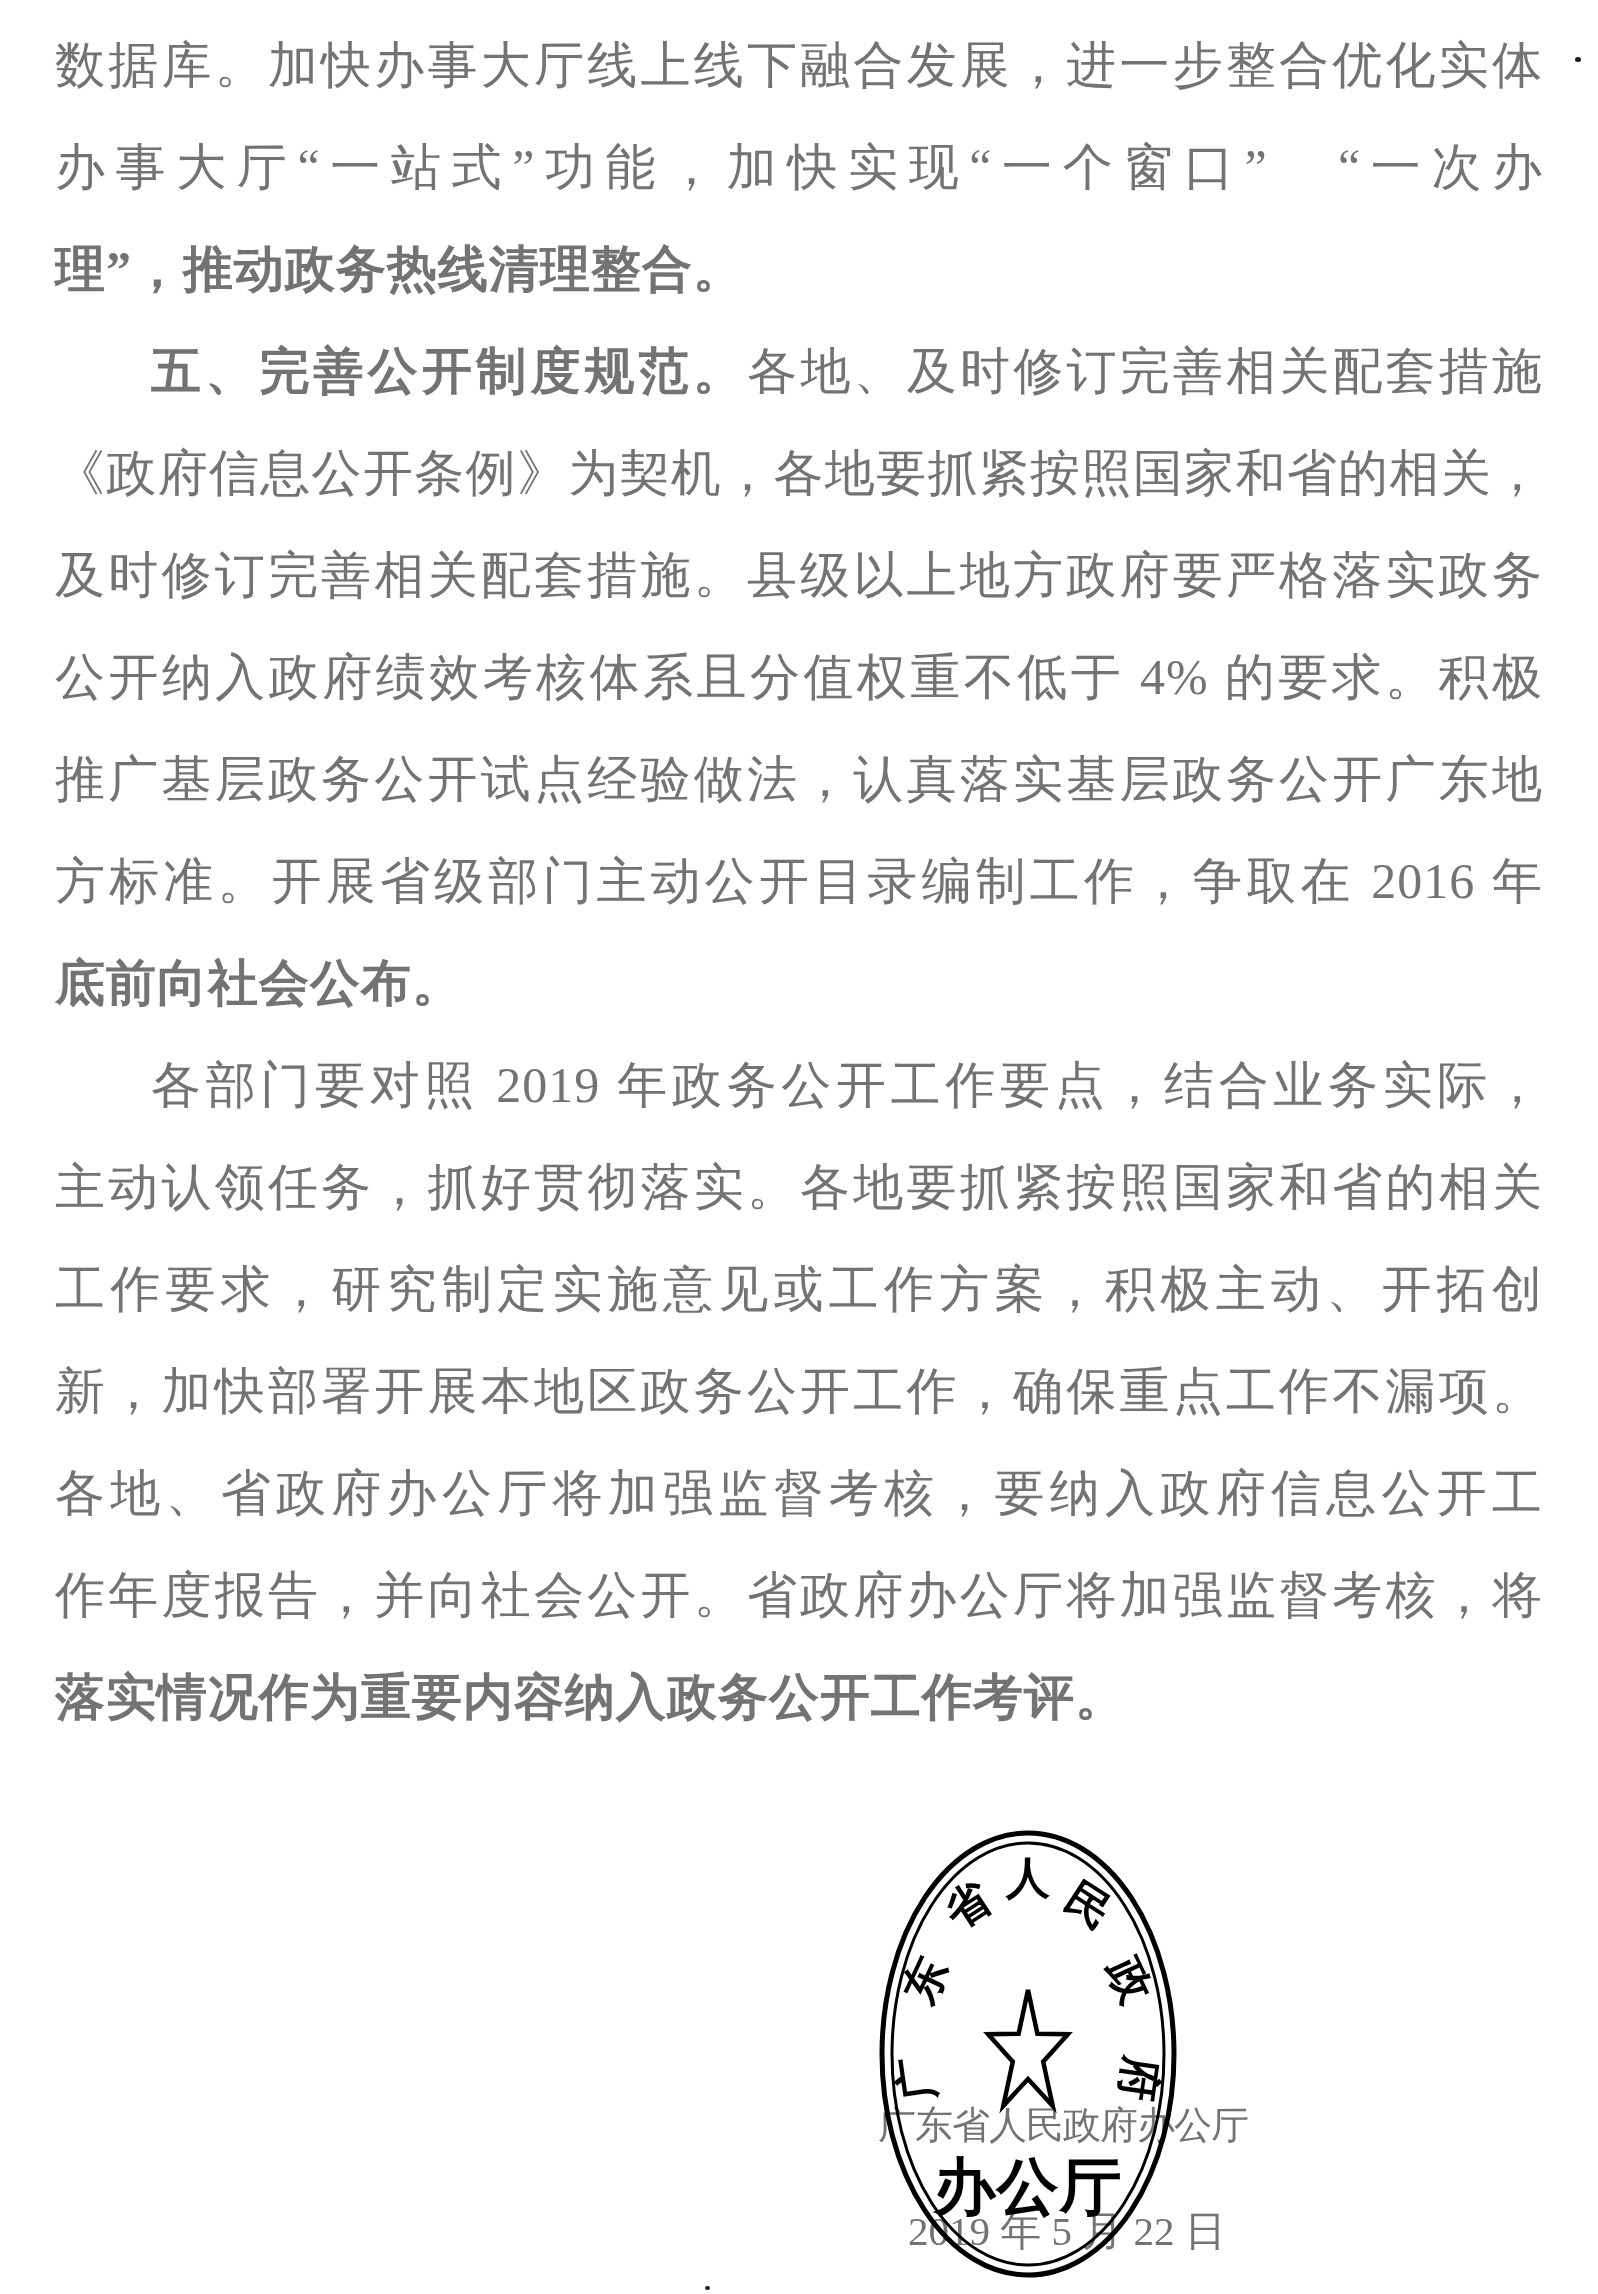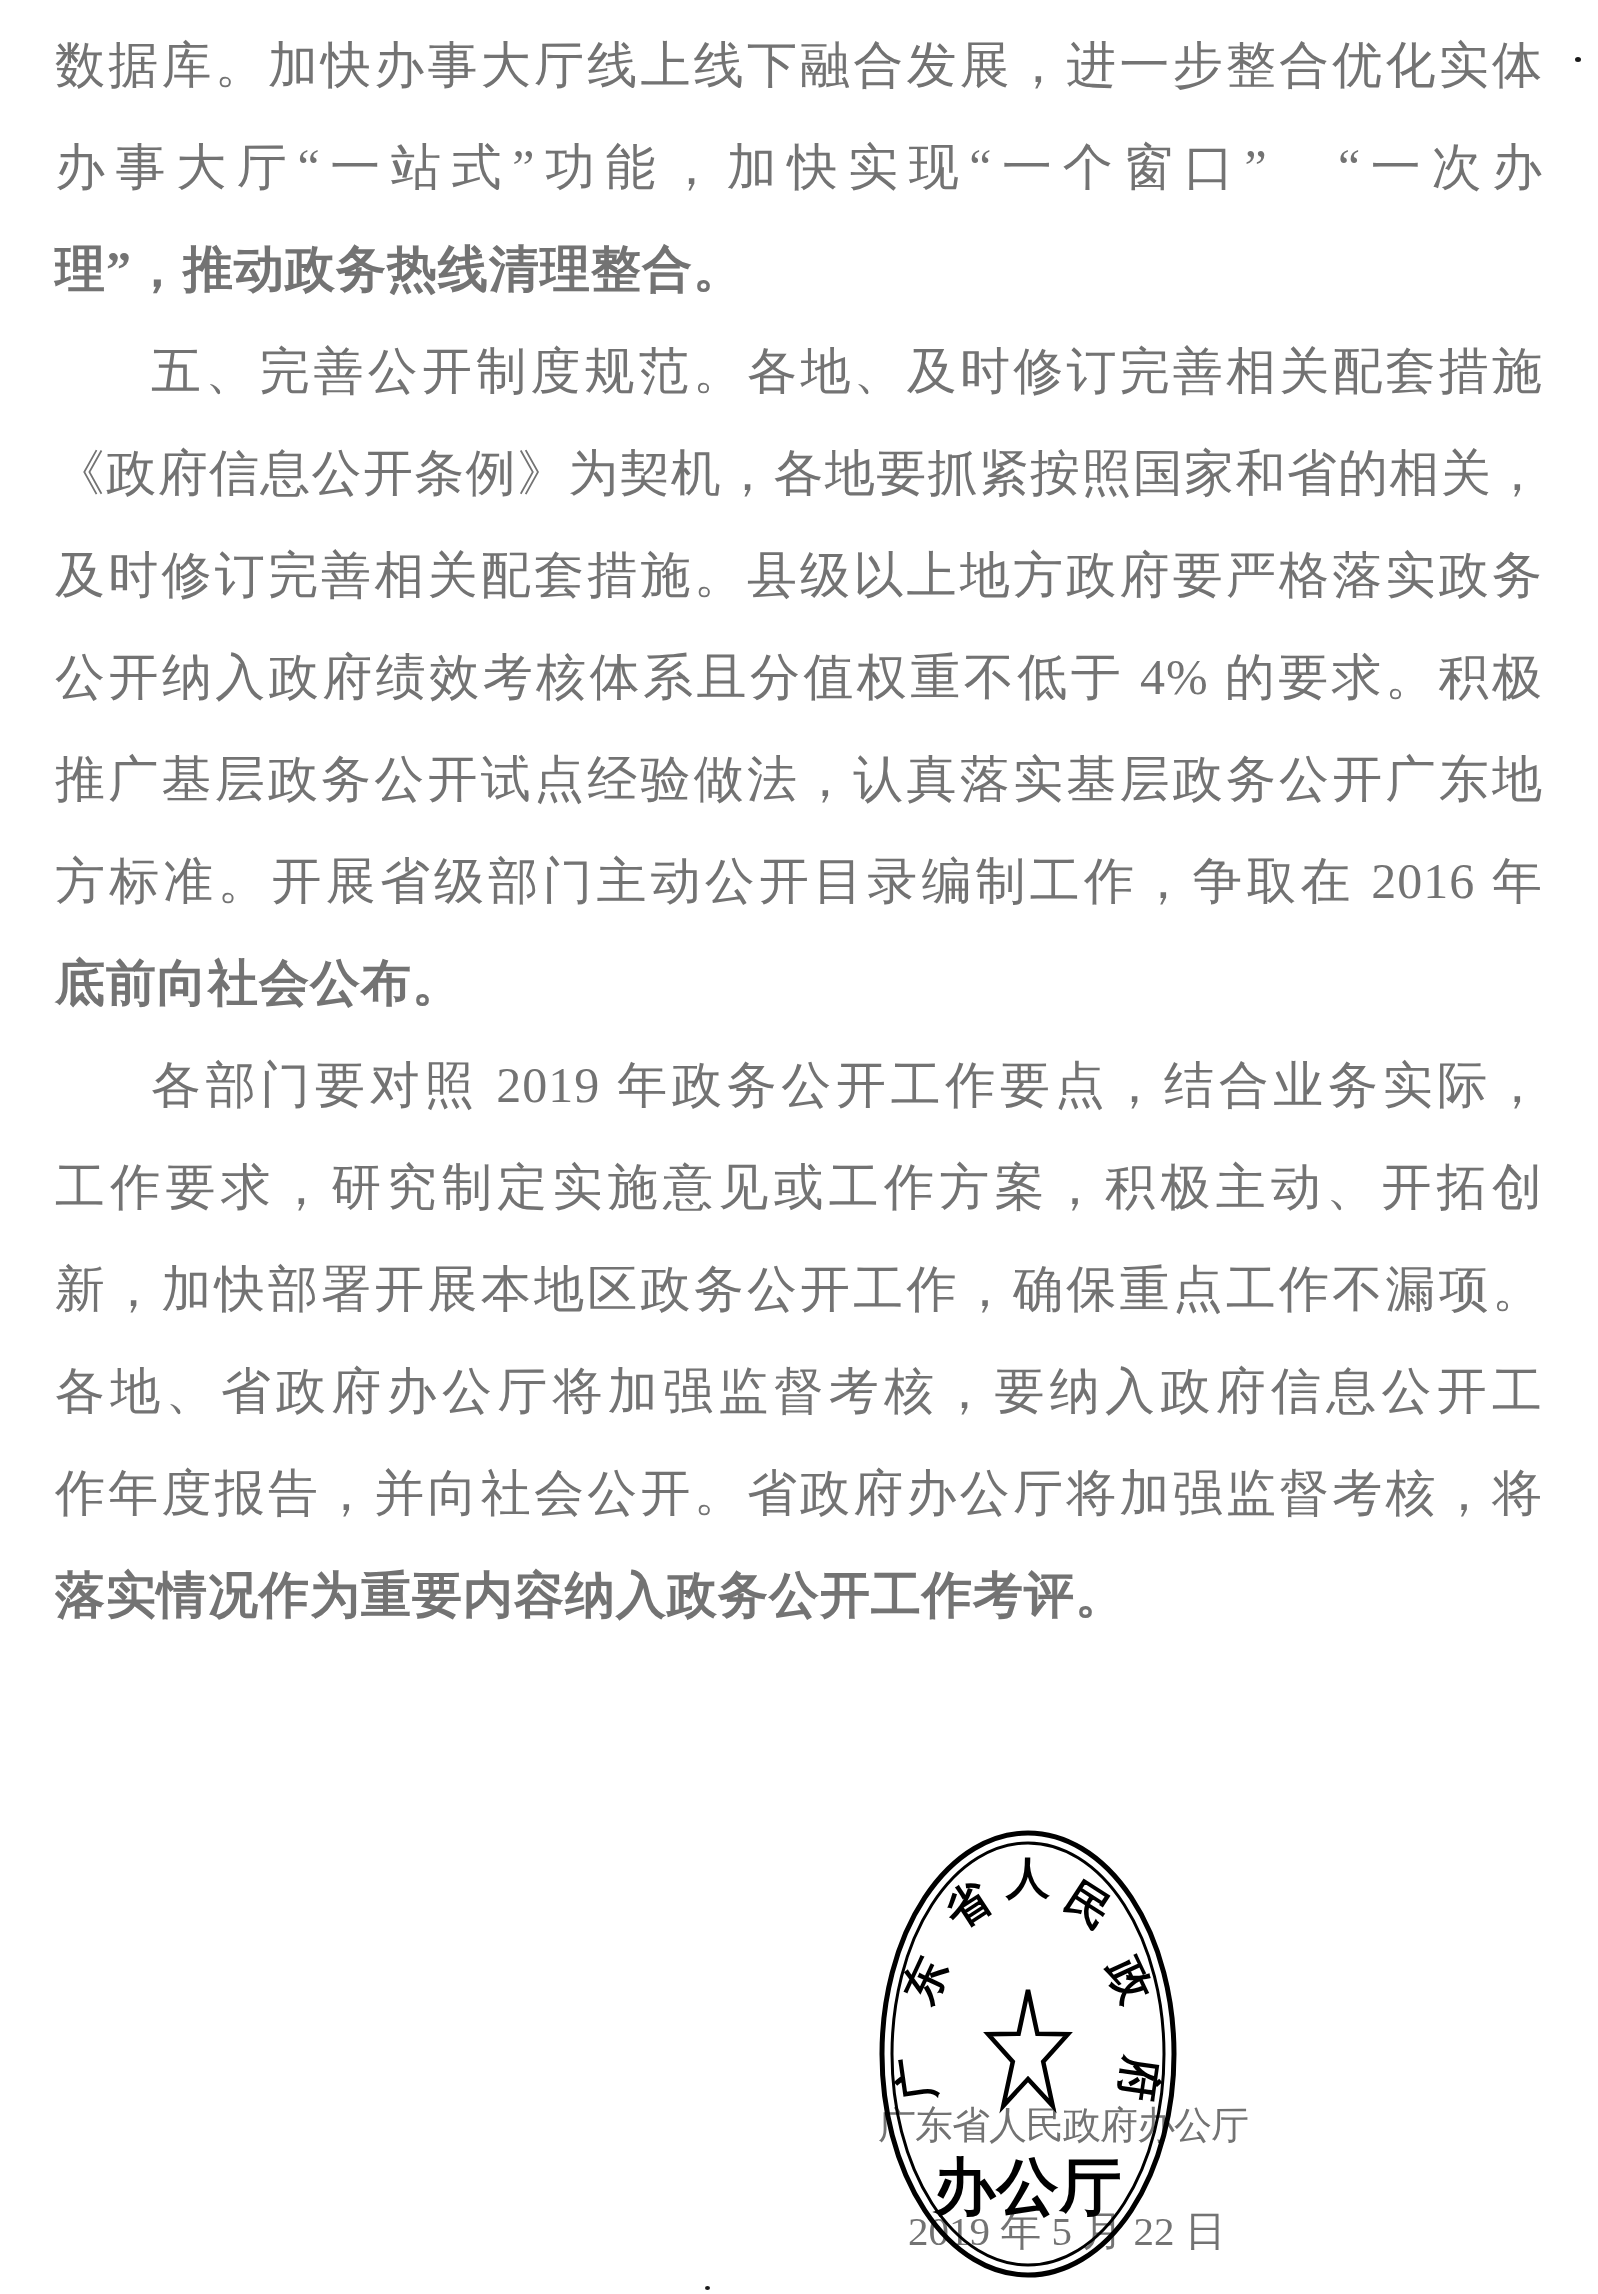--- a/index.html
+++ b/index.html
@@ -21,21 +21,21 @@
   .line {
     text-align:justify;
     text-align-last:justify;
     white-space:normal;
     height:102px;
     overflow:visible;
   }
   .line.para-end { text-align-last:left;font-weight:bold; }
   .line.indent { padding-left:96px; }
   .bold-head {
-    font-weight:400;
+    font-weight:700;
     font-family:"Liberation Sans","DejaVu Sans",sans-serif;
     letter-spacing:2px;
   }
   .signature-line {
     position:absolute;
     left:878px; top:2100px;
     width:380px;
     font-size:38px;
     letter-spacing:-1px;
     white-space:nowrap;
@@ -73,20 +73,21 @@
     <div class="line">办事大厅“一站式”功能，加快实现“一个窗口”　“一次办</div>
     <div class="line para-end">理”，推动政务热线清理整合。</div>
     <div class="line indent"><span class="bold-head">五、完善公开制度规范。</span><span>各地、及时修订完善相关配套措施</span></div>
     <div class="line">《政府信息公开条例》为契机，各地要抓紧按照国家和省的相关，</div>
     <div class="line">及时修订完善相关配套措施。县级以上地方政府要严格落实政务</div>
     <div class="line">公开纳入政府绩效考核体系且分值权重不低于 4% 的要求。积极</div>
     <div class="line">推广基层政务公开试点经验做法，认真落实基层政务公开广东地</div>
     <div class="line">方标准。开展省级部门主动公开目录编制工作，争取在 2016 年</div>
     <div class="line para-end">底前向社会公布。</div>
     <div class="line indent">各部门要对照 2019 年政务公开工作要点，结合业务实际，</div>
+    <div class="line">主动认领任务，抓好贯彻落实。各地要抓紧按照国家和省的相关</div>
     <div class="line">工作要求，研究制定实施意见或工作方案，积极主动、开拓创</div>
     <div class="line">新，加快部署开展本地区政务公开工作，确保重点工作不漏项。</div>
     <div class="line">各地、省政府办公厅将加强监督考核，要纳入政府信息公开工</div>
     <div class="line">作年度报告，并向社会公开。省政府办公厅将加强监督考核，将</div>
     <div class="line para-end">落实情况作为重要内容纳入政务公开工作考评。</div>
   </div>
 
   <div class="signature-line">广东省人民政府办公厅</div>
   <div class="date-line">2019 年 5 月 22 日</div>
 

